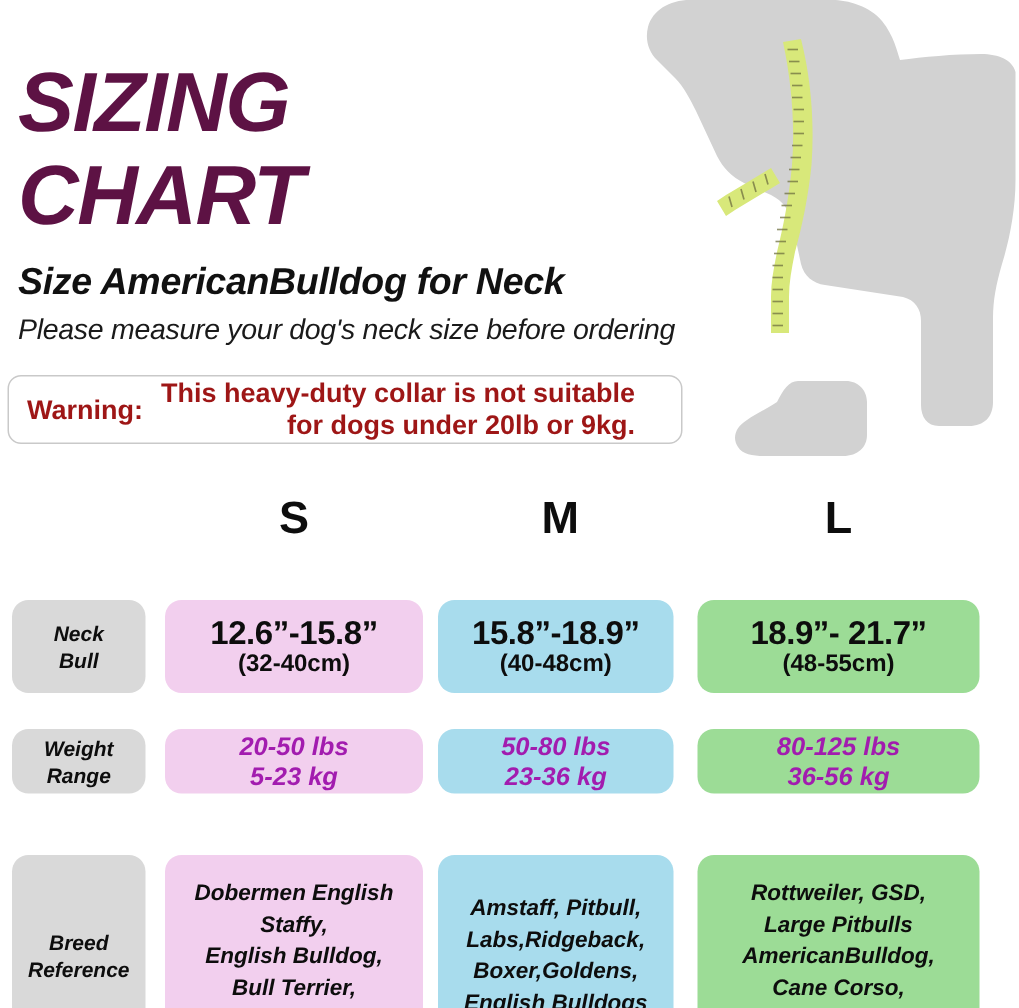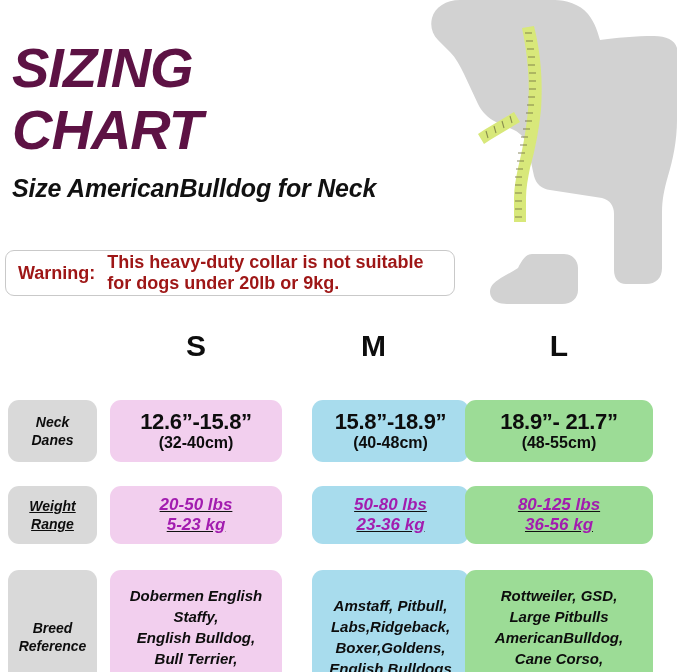--- a/index.html
+++ b/index.html
@@ -67,20 +67,21 @@
     top: 250px;
     width: 450px;
     height: 46px;
     border: 1px solid #c9c9c9;
     border-radius: 9px;
     background: #ffffff;
     box-sizing: border-box;
     display: flex;
     align-items: center;
     padding-left: 12px;
+    text-align: right;
   }
   #warning-label {
     font-size: 18px;
     font-weight: bold;
     color: #9e1616;
     white-space: nowrap;
     padding-right: 12px;
   }
   #warning-text {
     font-size: 18px;
@@ -131,21 +132,21 @@
     left: 8px;
     width: 89px;
     background: #d9d9d9;
     font-size: 14px;
     font-weight: bold;
     font-style: italic;
     color: #0d0d0d;
     line-height: 18px;
   }
   .cell.s  { left: 110px; width: 172px; background: #f2cfee; }
-  .cell.m  { left: 312px; width: 157px; background: #a8dced; align-items: center; }
+  .cell.m  { left: 292px; width: 157px; background: #a8dced; align-items: center; }
   .cell.l  { left: 465px; width: 188px; background: #9cdc96; }
 
   
   #row-neck { height: 110px; padding-left: 48px; }
   #row-neck .cell { top: 36px; height: 62px; }
   .neck-primary {
     font-size: 22px;
     font-weight: bold;
     color: #0d0d0d;
     line-height: 24px;
@@ -153,21 +154,21 @@
   }
   .neck-secondary {
     font-size: 16px;
     font-weight: bold;
     color: #0d0d0d;
     line-height: 18px;
   }
 
   
   #row-weight { height: 82px; }
-  #row-weight .cell { top: 12px; height: 58px; text-decoration: underline; }
+  #row-weight .cell { top: 12px; height: 43px; }
   .weight-line {
     font-size: 17px;
     font-weight: bold;
     font-style: italic;
     color: #a21caf;
     line-height: 20px;
   }
 
   
   #row-breed { height: 150px; }
@@ -274,20 +275,21 @@
       <line x1="64" y1="126" x2="66" y2="133"></line>
       <line x1="56" y1="131" x2="58" y2="138"></line>
     </g>
   </g>
 </svg>
 
 <div id="header-block">
   <div class="title-line">SIZING</div>
   <div class="title-line second">CHART</div>
   <div id="subtitle">Size AmericanBulldog for Neck</div>
+  <div id="instruction">Please measure your dog's neck size before ordering</div>
 </div>
 
 <div id="warning-box">
   <div id="warning-label">Warning:</div>
   <div id="warning-text">
     <div>This heavy-duty collar is not suitable</div>
     <div>for dogs under 20lb or 9kg.</div>
   </div>
 </div>
 
@@ -295,21 +297,21 @@
 
   <div class="header-row">
     <div class="col-letter s">S</div>
     <div class="col-letter m">M</div>
     <div class="col-letter l">L</div>
   </div>
 
   <div class="data-row" id="row-neck">
     <div class="cell label">
       <div>Neck</div>
-      <div>Danes</div>
+      <div>Bull</div>
     </div>
     <div class="cell s">
       <div class="neck-primary">12.6”-15.8”</div>
       <div class="neck-secondary">(32-40cm)</div>
     </div>
     <div class="cell m">
       <div class="neck-primary">15.8”-18.9”</div>
       <div class="neck-secondary">(40-48cm)</div>
     </div>
     <div class="cell l">

